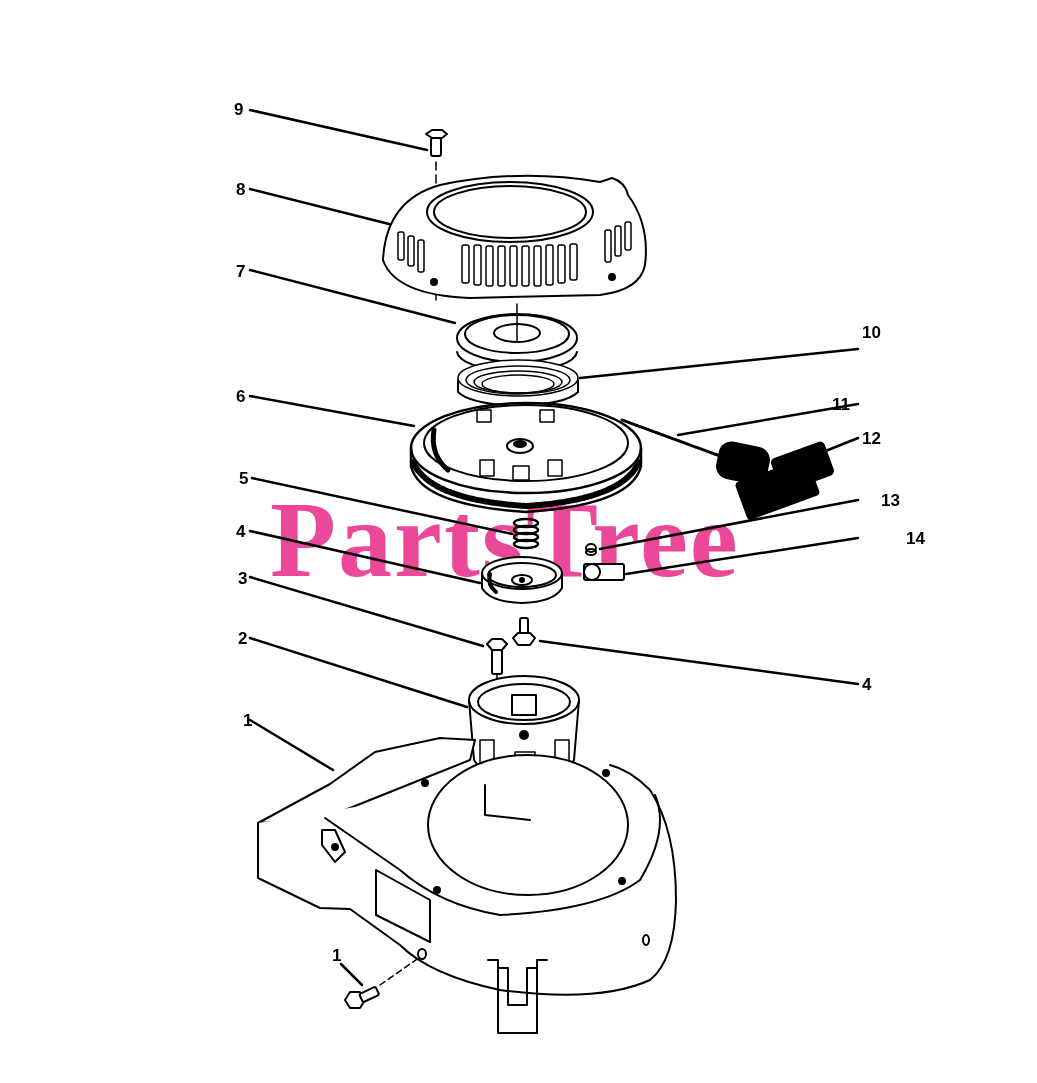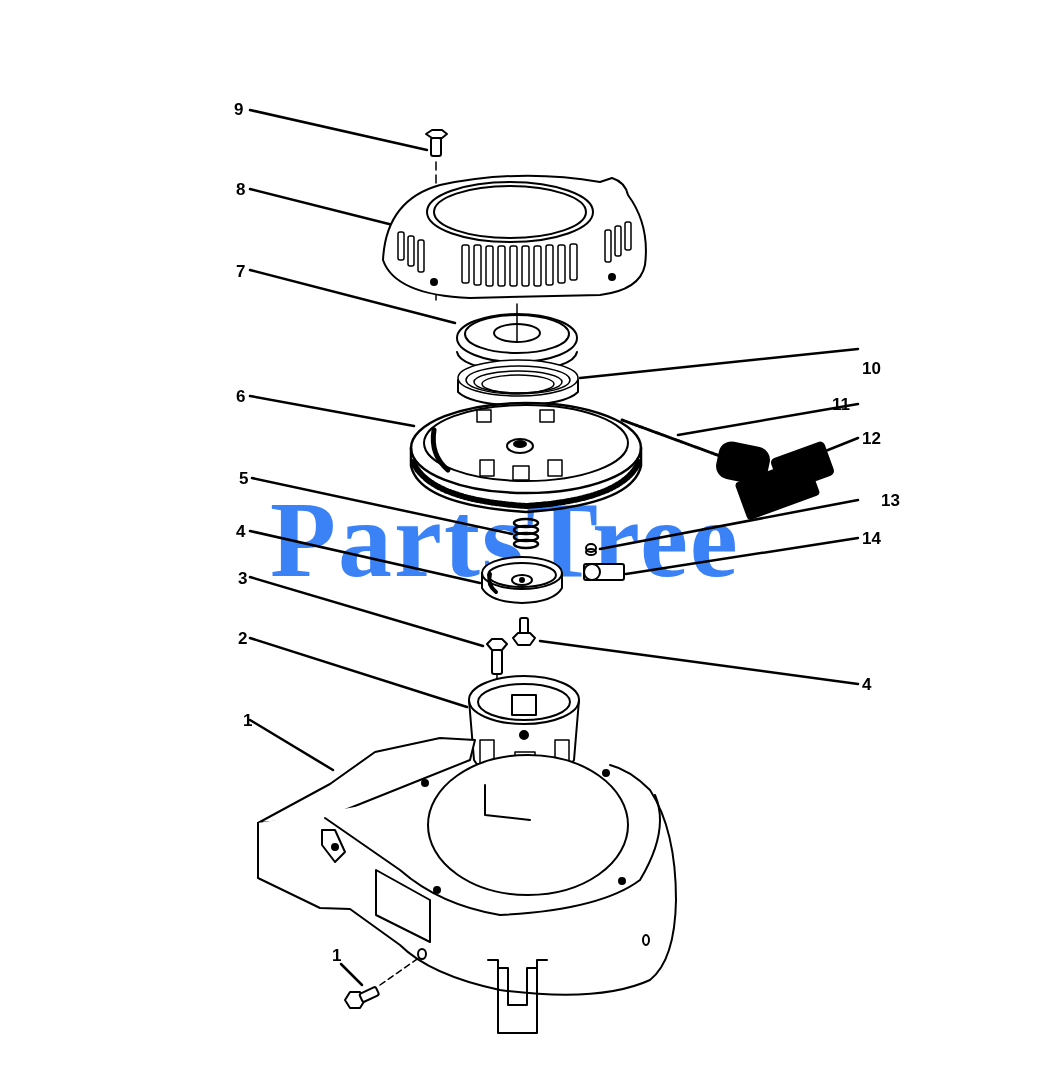--- a/index.html
+++ b/index.html
@@ -1,18 +1,18 @@
 <!DOCTYPE html>
 <html><head>
 <meta charset="utf-8">
 <style>
   html, body { margin:0; padding:0; background:#ffffff; }
   body { width:1037px; height:1083px; position:relative; overflow:hidden; font-family:"Liberation Sans", sans-serif; }
   #diagram { position:absolute; left:0; top:0; width:1037px; height:1083px; }
-  .watermark { position:absolute; left:270px; top:478px; font-family:"Liberation Serif", serif; font-weight:bold; font-size:108px; color:#3b82f6; letter-spacing:2px; user-select:none; }
+  .watermark { position:absolute; left:270px; top:478px; font-family:"Liberation Serif", serif; font-weight:bold; font-size:108px; color:#ec4899; letter-spacing:2px; user-select:none; }
   .callout-label { position:absolute; font-family:"Liberation Sans", sans-serif; font-weight:bold; font-size:17px; color:#000; line-height:1; }
 </style>
 </head>
 <body>
 
 <div>
   <div class="watermark">PartsTree</div>
 
   <svg id="diagram" viewBox="0 0 1037 1083" xmlns="http://www.w3.org/2000/svg" fill="none" stroke="#000" stroke-width="2" stroke-linejoin="round" stroke-linecap="round">
 
@@ -185,20 +185,20 @@
 
   <div class="callout-label" style="left:243px;top:712px">1</div>
   <div class="callout-label" style="left:238px;top:630px">2</div>
   <div class="callout-label" style="left:238px;top:570px">3</div>
   <div class="callout-label" style="left:236px;top:523px">4</div>
   <div class="callout-label" style="left:239px;top:470px">5</div>
   <div class="callout-label" style="left:236px;top:388px">6</div>
   <div class="callout-label" style="left:236px;top:263px">7</div>
   <div class="callout-label" style="left:236px;top:181px">8</div>
   <div class="callout-label" style="left:234px;top:101px">9</div>
-  <div class="callout-label" style="left:862px;top:360px">10</div>
+  <div class="callout-label" style="left:862px;top:324px">10</div>
   <div class="callout-label" style="left:832px;top:396px">11</div>
   <div class="callout-label" style="left:862px;top:430px">12</div>
   <div class="callout-label" style="left:881px;top:492px">13</div>
-  <div class="callout-label" style="left:862px;top:530px">14</div>
+  <div class="callout-label" style="left:906px;top:530px">14</div>
   <div class="callout-label" style="left:862px;top:676px">4</div>
   <div class="callout-label" style="left:332px;top:947px">1</div>
 </div>
 
 </body></html>

